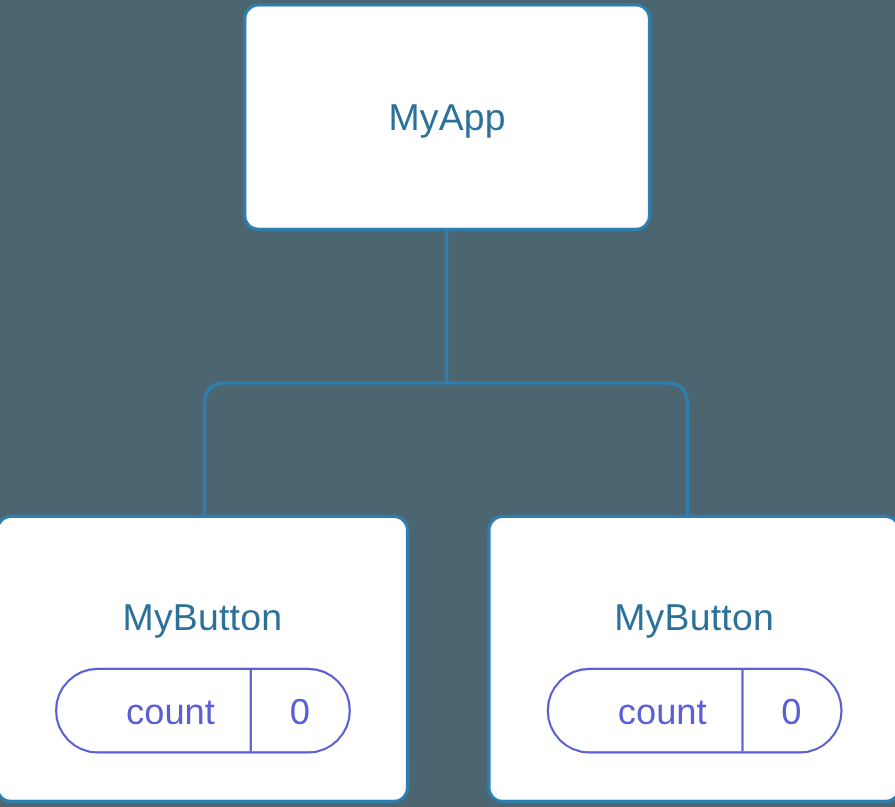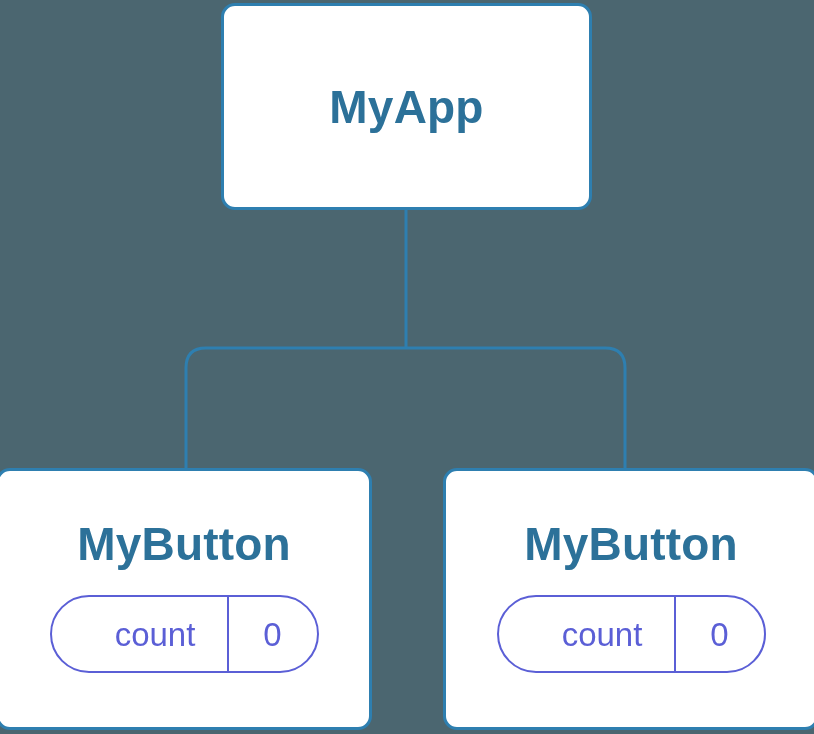--- a/index.html
+++ b/index.html
@@ -54,29 +54,29 @@
   }
   .node-right {
     left: 443px;
     top: 468px;
     width: 376px;
     height: 262px;
   }
 
   .node-title {
     color: #2c7199;
-    font-size: 46px;
-    font-weight: 700;
+    font-size: 34px;
+    font-weight: 400;
     letter-spacing: 0.2px;
     line-height: 1;
     white-space: nowrap;
   }
   .node-left  .node-title,
   .node-right .node-title {
-    margin-top: 50px;
+    margin-top: 74px;
   }
 
   .state-pill {
     position: relative;
     box-sizing: border-box;
     margin-top: 28px;
     height: 78px;
     border: 2.5px solid #5b5fd6;
     border-radius: 49px;
     display: flex;

